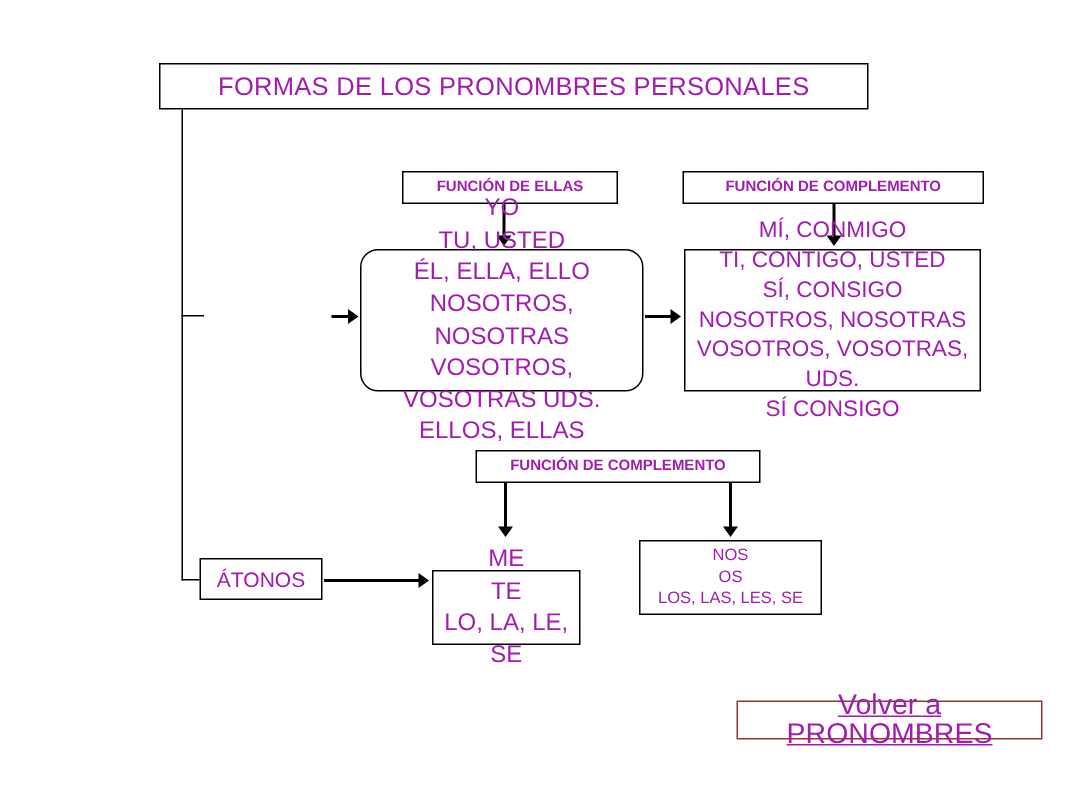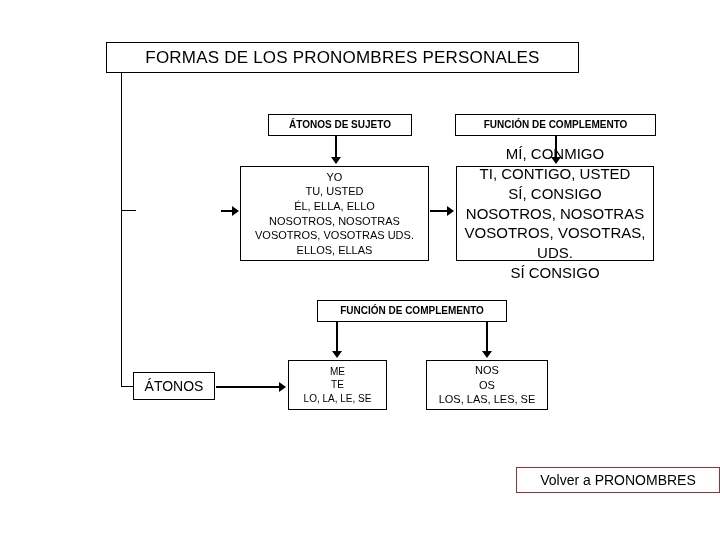--- a/index.html
+++ b/index.html
@@ -6,21 +6,21 @@
     margin: 0;
     padding: 0;
     background: #ffffff;
   }
   #canvas {
     position: relative;
     width: 720px;
     height: 540px;
     background: #ffffff;
     font-family: "Liberation Sans", sans-serif;
-    color: #000000;
+    color: #a21caf;
     overflow: hidden;
   }
   .box {
     position: absolute;
     box-sizing: border-box;
     border: 1px solid #000000;
     background: #ffffff;
     display: flex;
     align-items: center;
     justify-content: center;
@@ -76,56 +76,58 @@
     width: 82px;
     height: 28px;
     font-size: 14px;
   }
   
   #cell-tonicos-sujeto {
     left: 240px;
     top: 166px;
     width: 189px;
     height: 95px;
-    font-size: 11px;
-    line-height: 1.33;
+    font-size: 16px;
+    line-height: 1.33;
+    border-radius: 12px;
   }
   #cell-tonicos-complemento {
     left: 456px;
     top: 166px;
     width: 198px;
     height: 95px;
     font-size: 15px;
     line-height: 1.33;
   }
   #cell-atonos-1 {
     left: 288px;
-    top: 360px;
+    top: 380px;
     width: 99px;
     height: 50px;
-    font-size: 10px;
+    font-size: 16px;
     line-height: 1.33;
   }
   #cell-atonos-2 {
     left: 426px;
     top: 360px;
     width: 122px;
     height: 50px;
     font-size: 11px;
     line-height: 1.33;
   }
   
   #back-button {
-    left: 516px;
+    left: 491px;
     top: 467px;
     width: 204px;
     height: 26px;
     border: 1px solid #993333;
-    font-size: 14px;
+    font-size: 19px;
     cursor: pointer;
+    text-decoration: underline;
   }
   
   .line-v {
     position: absolute;
     width: 1px;
     background: #000000;
   }
   .line-h {
     position: absolute;
     height: 1px;
@@ -163,21 +165,21 @@
 <body>
 
 <div id="canvas">
 
   <div class="box" id="title-box">FORMAS DE LOS PRONOMBRES PERSONALES</div>
 
   <div class="line-v" style="left:121px; top:73px; height:314px;"></div>
   <div class="line-h" style="left:121px; top:210px; width:15px;"></div>
   <div class="line-h" style="left:121px; top:386px; width:13px;"></div>
 
-  <div class="box" id="hdr-sujeto">ÁTONOS DE SUJETO</div>
+  <div class="box" id="hdr-sujeto">FUNCIÓN DE ELLAS</div>
   <div class="box" id="hdr-complemento-1">FUNCIÓN DE COMPLEMENTO</div>
 
   <div class="line-v-thick" style="left:335px; top:136px; height:22px;"></div>
   <div class="arrow-down" style="left:331px; top:157px;"></div>
 
   <div class="line-v-thick" style="left:555px; top:136px; height:22px;"></div>
   <div class="arrow-down" style="left:551px; top:157px;"></div>
 
 
   <div class="line-h-thick" style="left:221px; top:210px; width:12px;"></div>

